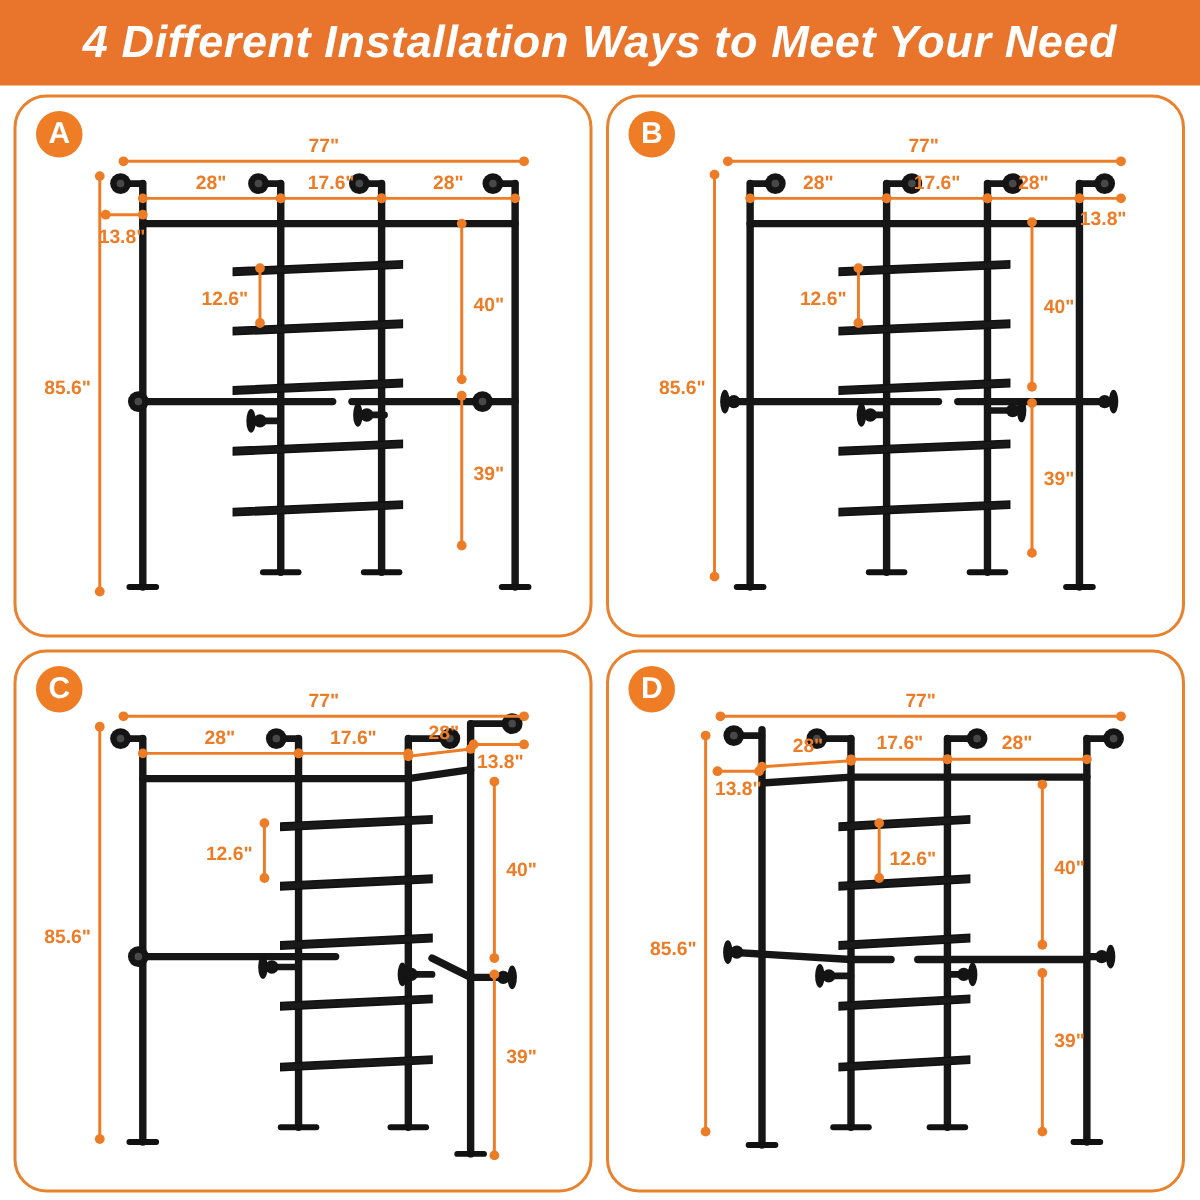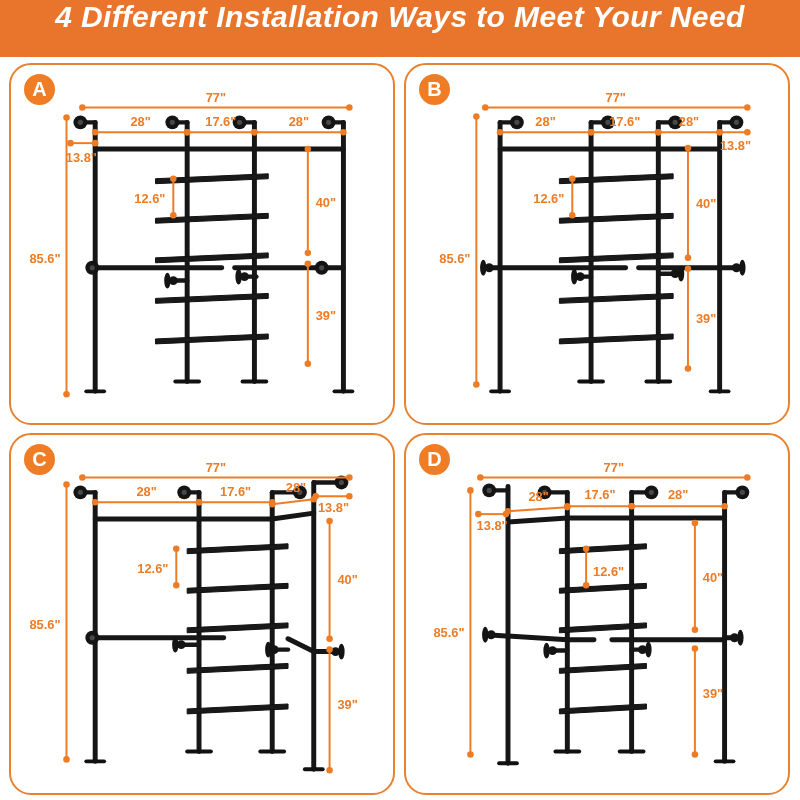--- a/index.html
+++ b/index.html
@@ -1,21 +1,21 @@
 <!DOCTYPE html>
 <html><head>
 <meta charset="utf-8">
 <style>
   html,body{margin:0;padding:0;}
   body{
     width:800px;height:800px;background:#ffffff;position:relative;overflow:hidden;
     font-family:"Liberation Sans", sans-serif;
   }
   .banner{
-    height:57px;background:#E8752B;display:flex;align-items:flex-start;justify-content:center;
+    height:57px;background:#E8752B;display:flex;align-items:center;justify-content:center;
   }
   .banner h1{
     margin:0;color:#ffffff;font-size:30px;font-weight:bold;font-style:italic;
     letter-spacing:.4px;white-space:nowrap;
   }
   .grid{
     display:grid;grid-template-columns:386px 386px;grid-template-rows:362px 362px;
     gap:8px 9px;padding:6px 9px 0 9px;box-sizing:border-box;
   }
   .panel{

